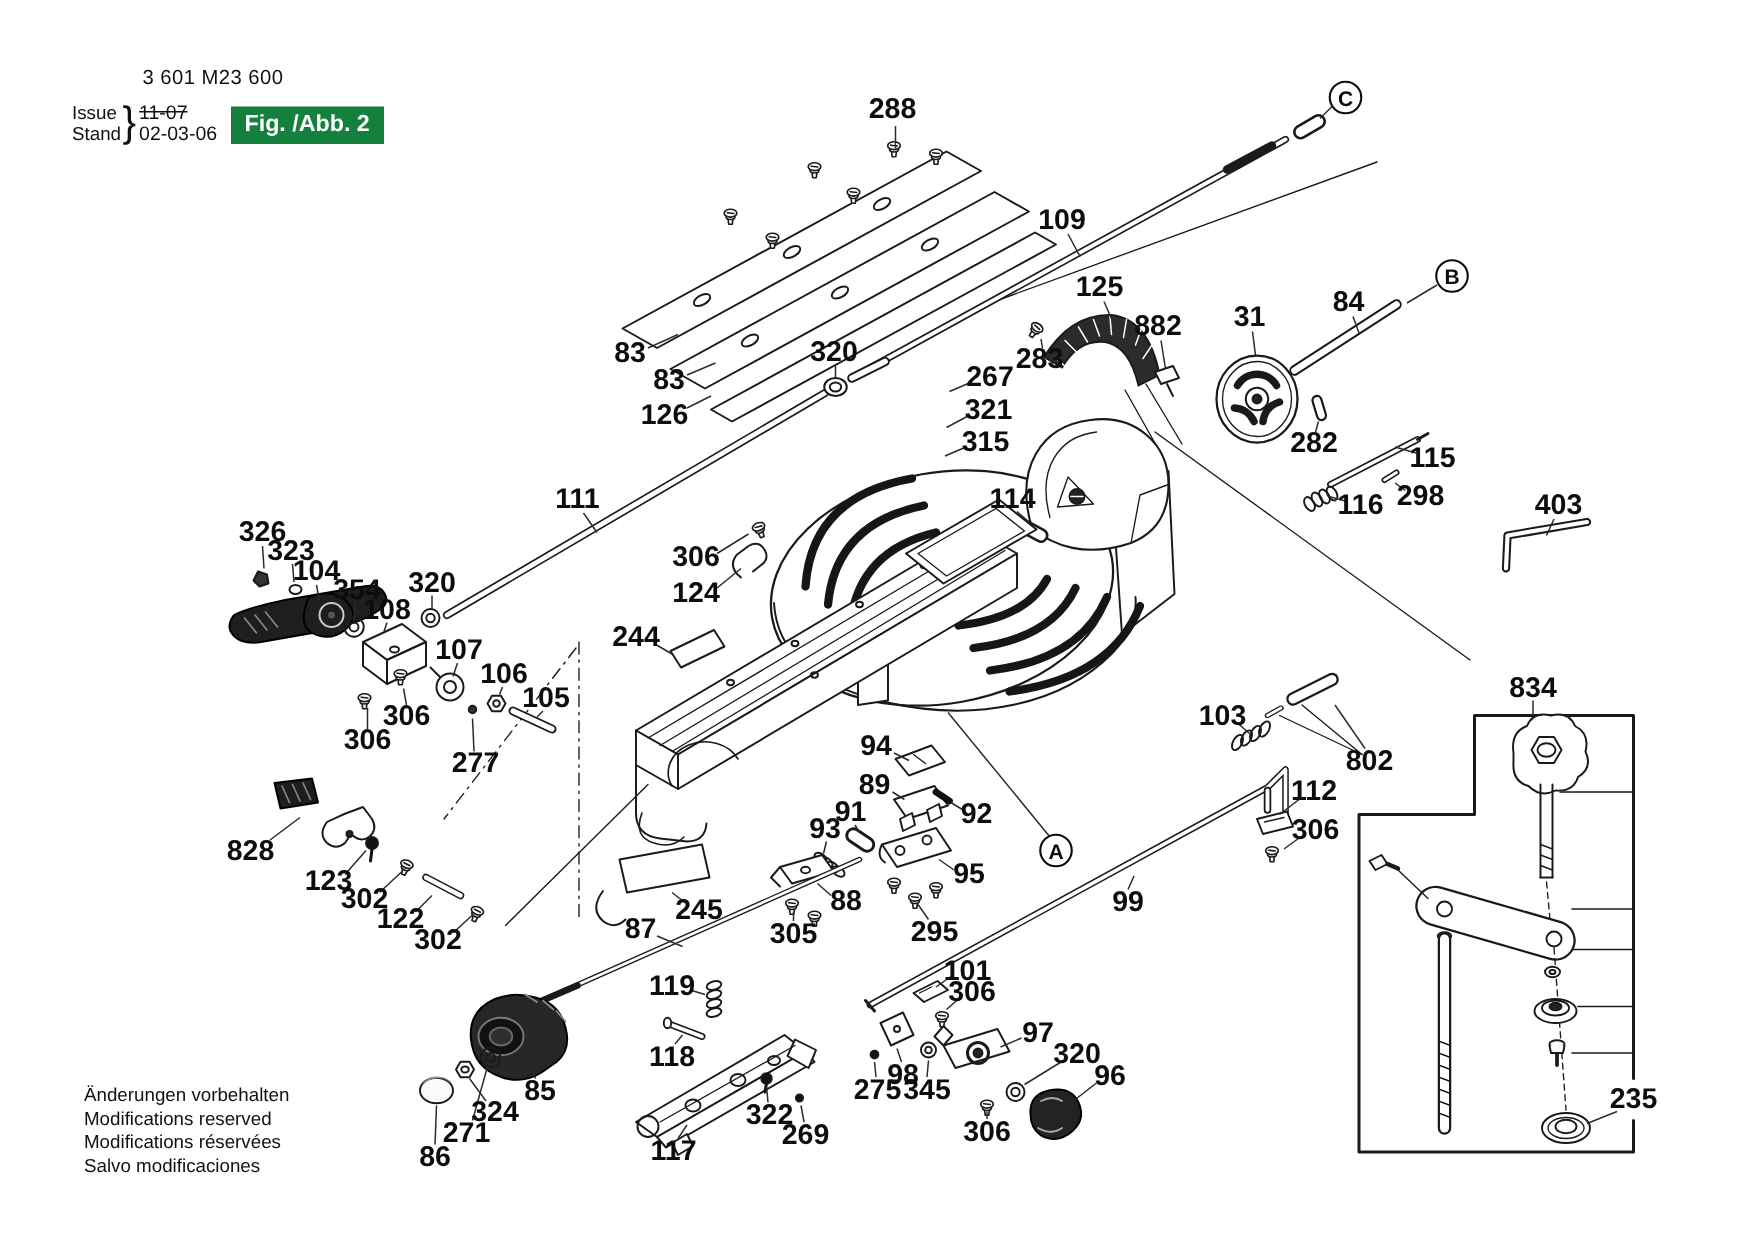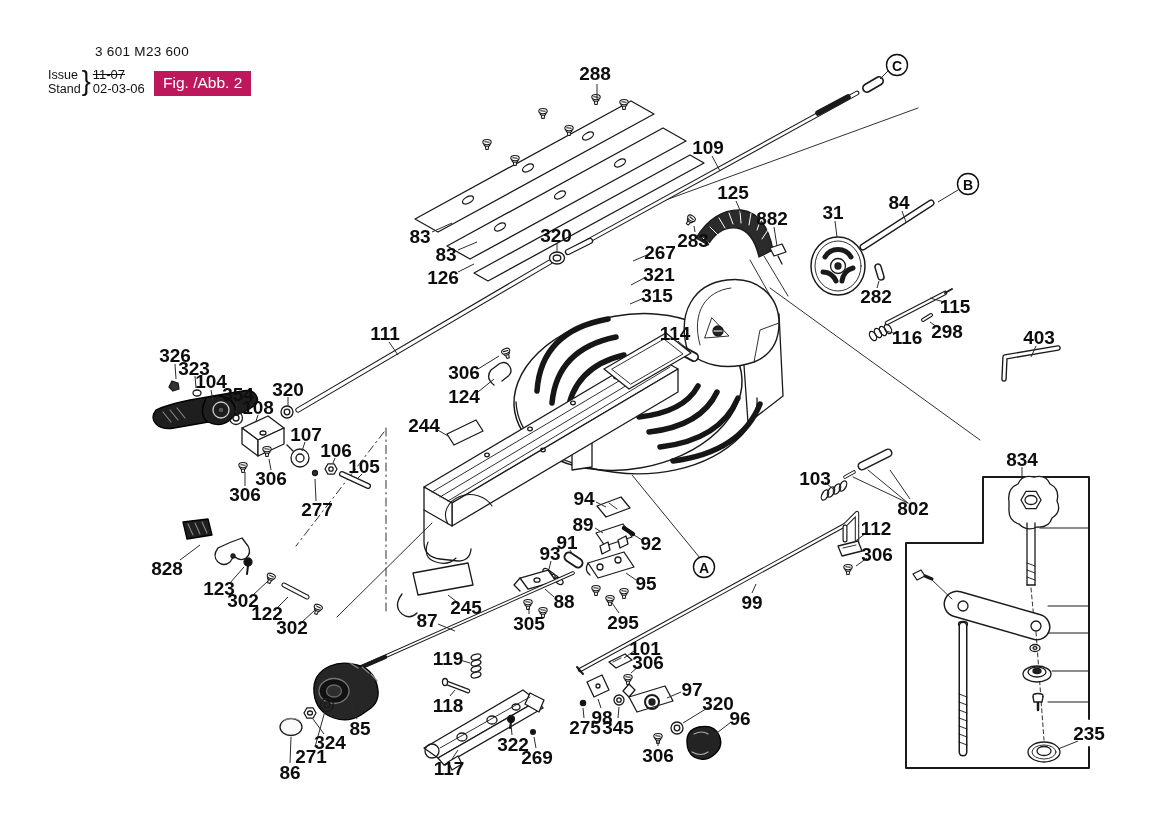--- a/index.html
+++ b/index.html
@@ -6,22 +6,22 @@
   .page{position:relative;width:1169px;height:826px;background:#ffffff;overflow:hidden;
         font-family:"Liberation Sans",sans-serif;color:#111;}
   .page svg{position:absolute;left:0;top:0;}
   .hdr{position:absolute;left:48px;top:44px;margin-left:47px;}
   .hdr .pn{font-size:13.5px;letter-spacing:.3px;}
   .rev{position:absolute;left:48px;top:66px;display:flex;align-items:center;}
   .rev .lbls{display:flex;flex-direction:column;font-size:12.5px;line-height:14px;}
   .rev .brace{font-size:27px;font-weight:400;margin:0 2px 0 1px;transform:scaleY(1.05);}
   .rev .vals{display:flex;flex-direction:column;font-size:13px;line-height:14px;}
   .strike{text-decoration:line-through;}
-  .figbox{position:absolute;left:154px;top:71px;background:#be185d;color:#fff;
-          font-weight:normal;font-size:15.5px;padding:3px 9px 4px 9px;}
+  .figbox{position:absolute;left:154px;top:71px;background:#15803d;color:#fff;
+          font-weight:bold;font-size:15.5px;padding:3px 9px 4px 9px;}
   .ftr{position:absolute;left:56px;top:723px;font-size:12.5px;line-height:15.5px;}
   .plabel{font-family:"Liberation Sans",sans-serif;font-weight:bold;font-size:19px;
           fill:#0d0d0d;text-anchor:middle;dominant-baseline:central;}
   .rlabel{font-family:"Liberation Sans",sans-serif;font-weight:bold;font-size:14px;
           fill:#0d0d0d;text-anchor:middle;dominant-baseline:central;}
   .rcirc{fill:#fff;stroke:#0d0d0d;stroke-width:1.4;}
   .ldr{stroke:#2b2b2b;stroke-width:1;}
 </style>
 </head>
 <body>
@@ -571,14 +571,20 @@
     </div>
     <span class="brace">}</span>
     <div class="vals">
       <span class="strike">11-07</span>
       <span>02-03-06</span>
     </div>
   </div>
 
   <div class="figbox">Fig. /Abb. 2</div>
 
+  <div class="ftr">
+    <div>Änderungen vorbehalten</div>
+    <div>Modifications reserved</div>
+    <div>Modifications réservées</div>
+    <div>Salvo modificaciones</div>
+  </div>
 
 </div>
 
 </body></html>

